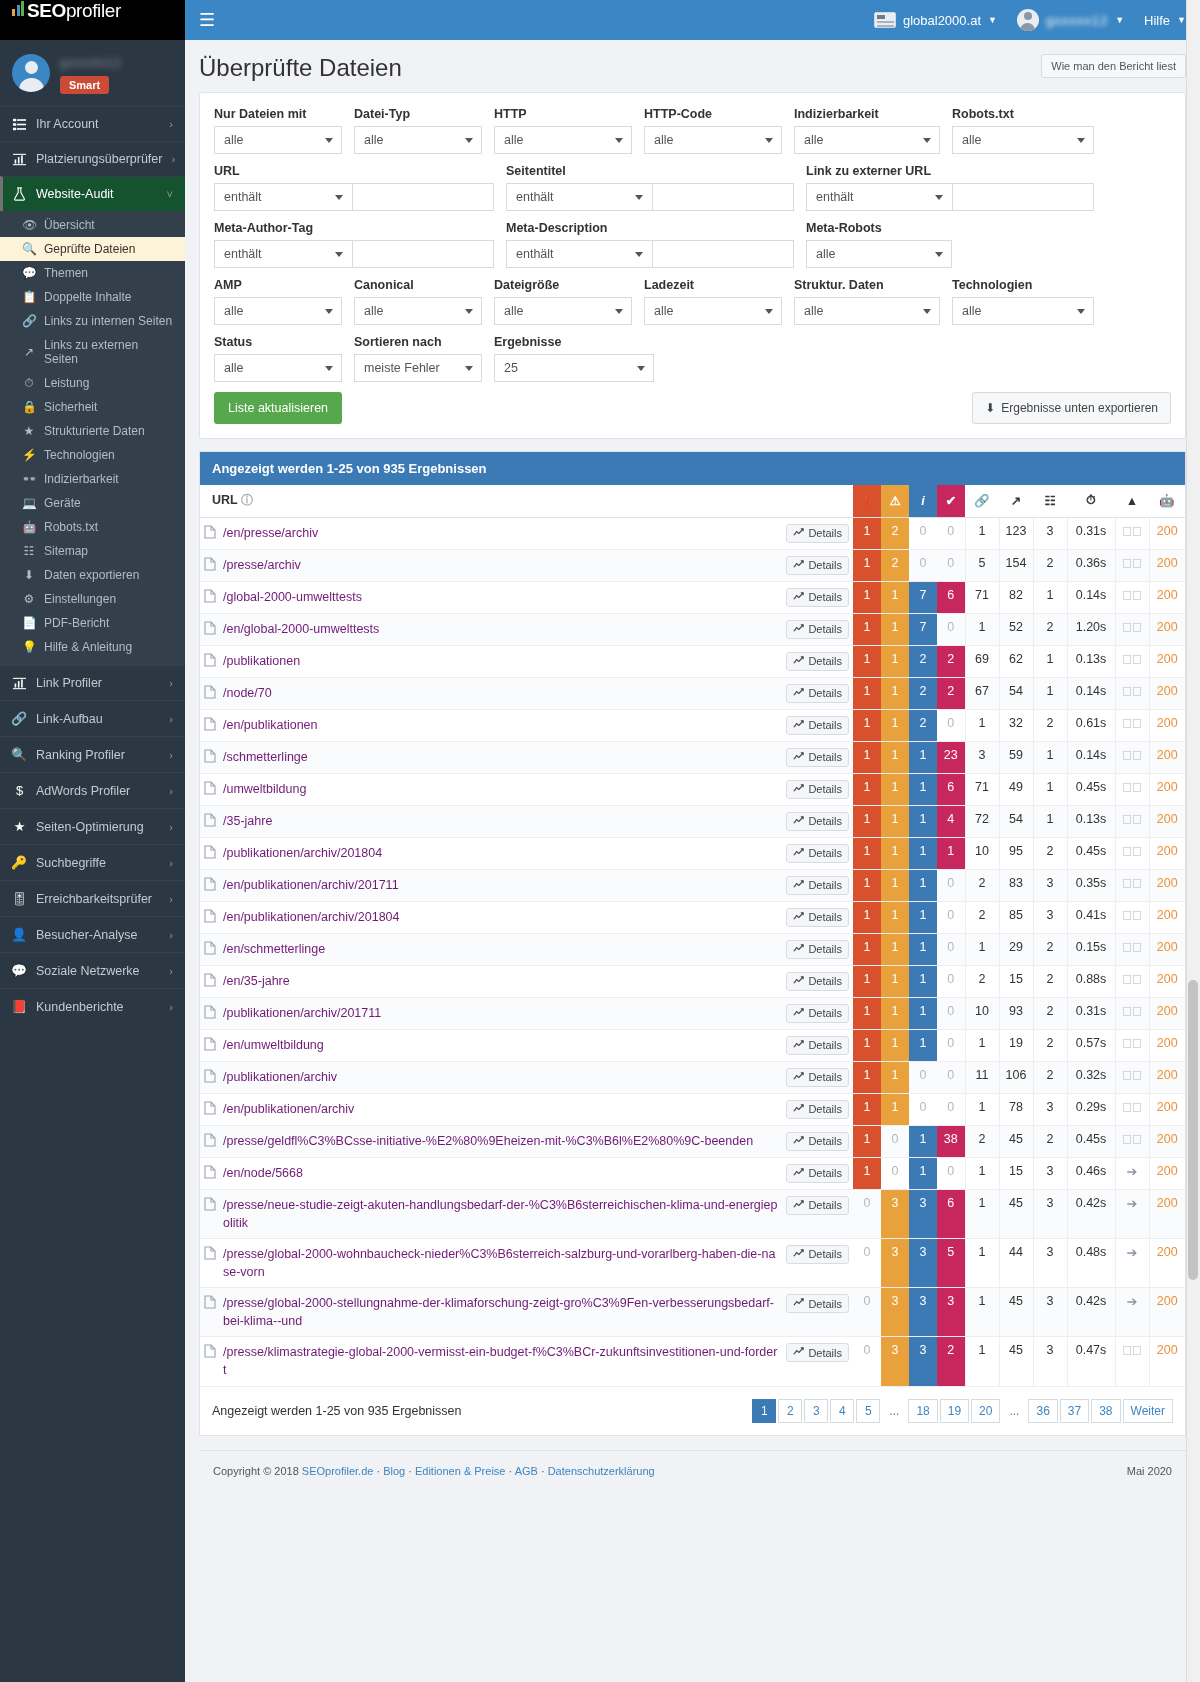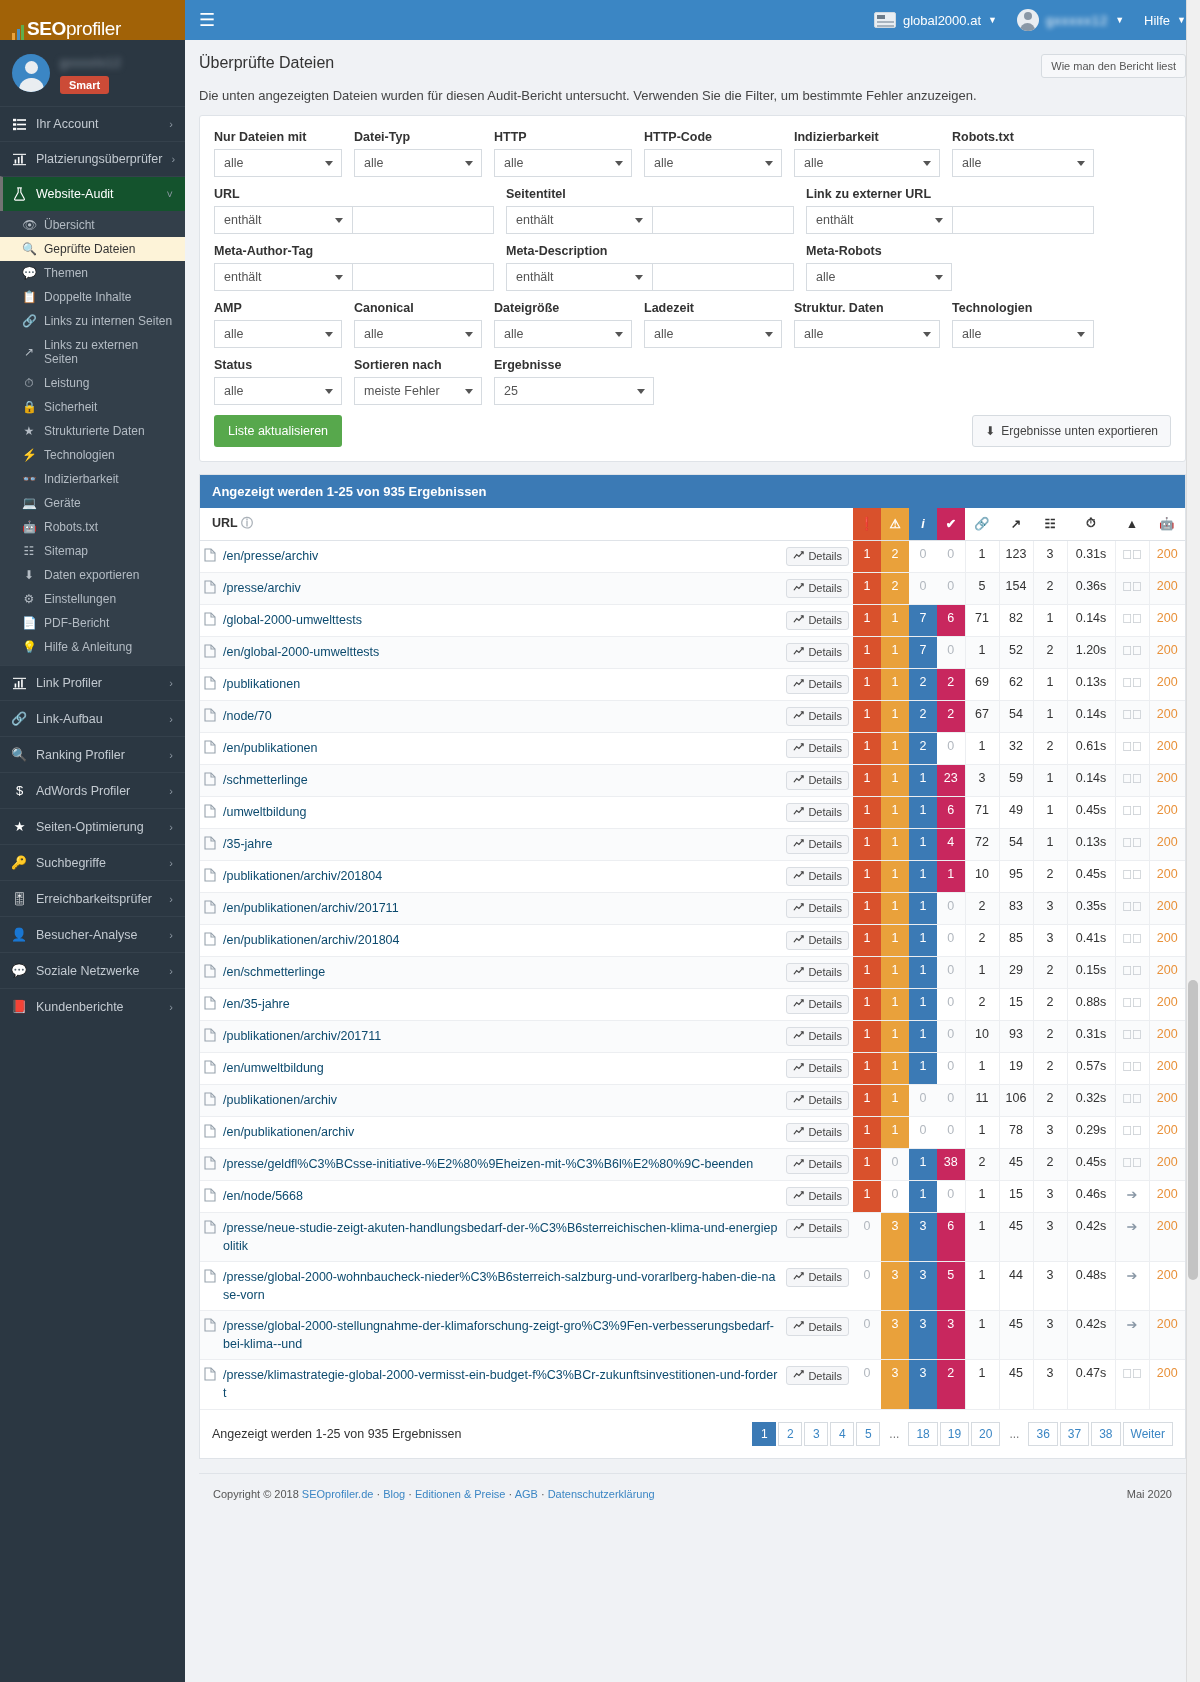--- a/index.html
+++ b/index.html
@@ -15,23 +15,23 @@
   
   .sidebar {
     width: 185px;
     min-width: 185px;
     background: #2b3742;
     color: #c3cad1;
     padding-bottom: 40px;
   }
   .logo-bar {
     height: 40px;
-    background: #a16207;
+    background: #000000;
     display: flex;
-    align-items: flex-end;
+    align-items: flex-start;
     padding-left: 12px;
   }
   .logo-bars { display: flex; align-items: flex-end; height: 16px; gap: 1.5px; margin-right: 3px;}
   .logo-bars i { display: block; width: 3px; }
   .logo-bars i:nth-child(1){ height: 7px;  background:#e8a33d; }
   .logo-bars i:nth-child(2){ height: 11px; background:#4a90c4; }
   .logo-bars i:nth-child(3){ height: 15px; background:#5fae4c; }
   .logo-text { font-size: 19px; letter-spacing: -0.4px; }
   .logo-text .a { font-weight: bold; color: #fff; }
   .logo-text .b { font-weight: normal; color: #fff; }
@@ -103,21 +103,21 @@
   .topbar-avatar {
     width:22px;height:22px;border-radius:50%;background:#e9edf1;position:relative;overflow:hidden;flex:none;
   }
   .topbar-avatar::before{content:"";position:absolute;width:8px;height:8px;border-radius:50%;background:#8a98a6;left:7px;top:3px;}
   .topbar-avatar::after{content:"";position:absolute;width:15px;height:9px;border-radius:8px 8px 0 0;background:#8a98a6;left:3.5px;top:14px;}
   .blur-name { filter: blur(2.5px); letter-spacing:1px; }
   .caret { font-size: 9px; }
 
   .content { padding: 0 14px 0 14px; }
   .page-head { padding: 14px 0 10px 0; display:flex; align-items:flex-start; }
-  h1.page-title { font-size: 16px; font-weight: normal; color:#333; }
+  h1.page-title { font-size: 24px; font-weight: normal; color:#333; }
   .howto-btn {
     margin-left:auto; font-size:11px; color:#555; background:#f7f8fa;
     border:1px solid #d6dbe0; border-radius:3px; padding:5px 9px; cursor:pointer;
   }
   .page-desc { font-size: 13px; color:#444; padding-bottom: 12px; }
 
   
   .panel {
     background:#fff; border:1px solid #dfe3e8; border-radius:3px;
   }
@@ -177,21 +177,21 @@
   table.grid th.num { width:34px; text-align:center; }
   table.grid th.code { width:36px; }
 
   table.grid td {
     border-bottom:1px solid #eceef1; padding: 6px 4px; vertical-align:top;
   }
   table.grid tr:nth-child(even) td { background:#fafbfc; }
   td.url-td { padding-left:12px; }
   .url-line { display:flex; align-items:flex-start; gap:7px; }
   .file-ico { flex:none; color:#8a98a6; margin-top:1px; }
-  .url-link { color:#0c4a6e; text-decoration:none; word-break:break-all; line-height:1.45; }
+  .url-link { color:#701a75; text-decoration:none; word-break:break-all; line-height:1.45; }
   td.details-td { width: 64px; text-align:right; padding-right:6px; white-space:nowrap;}
   .details-btn {
     display:inline-flex; align-items:center; gap:4px;
     background:#f5f6f8; border:1px solid #d9dde2; border-radius:3px;
     font-size:11px; color:#444; padding:2px 6px; cursor:pointer;
   }
   td.cell { text-align:center; font-size:12.5px; }
   td.cell.v-err  { background:#d9512c !important; color:#fff; }
   td.cell.v-warn { background:#e9a13b !important; color:#fff; }
   td.cell.v-info { background:#3b7ab5 !important; color:#fff; }
@@ -455,21 +455,20 @@
         </span>
       </div>
     </div>
 
     <div class="content">
 
       <div class="page-head">
         <h1 class="page-title">Überprüfte Dateien</h1>
         <button class="howto-btn">Wie man den Bericht liest</button>
       </div>
-      <div class="page-desc">Die unten angezeigten Dateien wurden für diesen Audit-Bericht untersucht. Verwenden Sie die Filter, um bestimmte Fehler anzuzeigen.</div>
 
       <div class="panel filter-panel">
 
         <div class="frow">
           <div class="fgroup">
             <label class="flabel">Nur Dateien mit</label>
             <span class="sel"><select style="width:128px"><option>alle</option></select></span>
           </div>
           <div class="fgroup">
             <label class="flabel">Datei-Typ</label>

